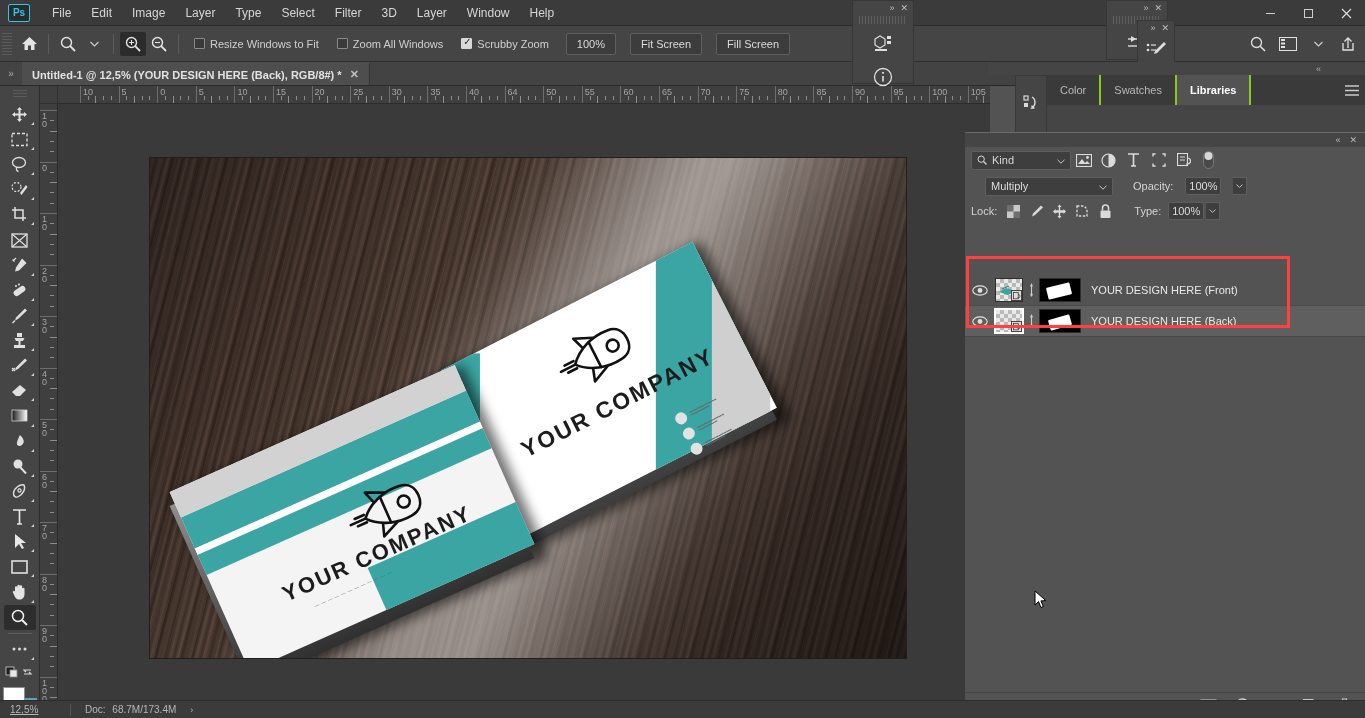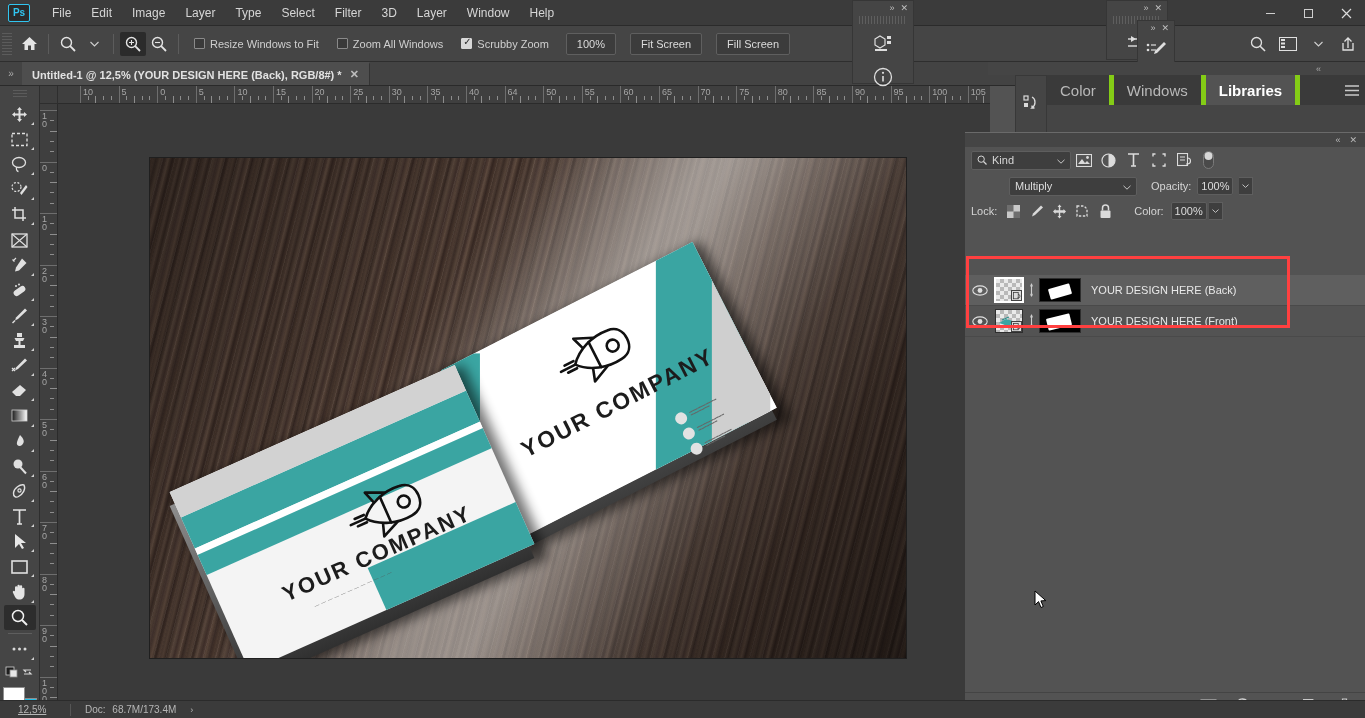--- a/index.html
+++ b/index.html
@@ -162,43 +162,43 @@
   }
   .dock-top {
     position:absolute; left:1047px; top:75px; width:318px; height:60px; background:#454545;
   }
   .dock-collapse-bar {
     position:absolute; left:988px; top:62px; width:377px; height:13px; background:#454545;
     display:flex; align-items:center; justify-content:flex-start; padding-left:6px; color:#a8a8a8; font-size:9px;
   }
   .tabrow { display:flex; height:30px; align-items:stretch; background:#3a3a3a; }
   .ptab {
-    padding:0 13px; display:flex; align-items:center; font-size:15px; color:#b8b8b8;
-    background:#3a3a3a; border-right:5px solid #84cc16;
+    padding:0 13px; display:flex; align-items:center; font-size:11px; color:#b8b8b8;
+    background:#3a3a3a; border-right:2px solid #84cc16;
   }
   .ptab.active { background:#535353; color:#ffffff; font-weight:bold; }
   .pmenu { margin-left:auto; width:26px; display:flex; align-items:center; justify-content:center; color:#c9c9c9; font-size:13px;}
 
   
   .layers-panel {
     position:absolute; left:965px; top:132px; width:400px; height:586px;
     background:#535353; border-top:1px solid #6a6a6a;
   }
   .lp-titlebar { height:14px; display:flex; align-items:center; justify-content:flex-end; gap:9px;
                  padding-right:8px; background:#454545; color:#b9b9b9; font-size:9px; }
   .lp-tabs { height:26px; display:flex; background:#3f3f3f; }
   .lp-tab { padding:0 14px; display:flex; align-items:center; font-size:11px; font-weight:bold;
             color:#e6e6e6; background:#535353; }
   .lp-filter { height:26px; display:flex; align-items:center; gap:0px; padding:0 6px; background:#535353; }
   .kind-select {
     width:100px; height:19px; background:#3e3e3e; border:1px solid #5e5e5e; border-radius:2px;
     display:flex; align-items:center; gap:5px; padding:0 5px; font-size:11px; color:#d6d6d6;
   }
   .fil-icon { width:25px; height:20px; display:flex; align-items:center; justify-content:center; color:#d8d8d8; }
-  .lp-blend { height:26px; display:flex; align-items:center; padding:0 20px; gap:6px;margin-left:24px; }
+  .lp-blend { height:26px; display:flex; align-items:center; padding:0 20px; gap:12px; }
   .blend-select {
     width:128px; height:19px; background:#3e3e3e; border:1px solid #5e5e5e; border-radius:2px;
     display:flex; align-items:center; justify-content:space-between; padding:0 5px; font-size:11px; color:#dcdcdc;
   }
   .num-field {
     width:36px; height:18px; background:#3e3e3e; border:1px solid #5e5e5e; border-radius:2px;
     display:flex; align-items:center; justify-content:center; font-size:11px; color:#dcdcdc;
   }
   .spin { width:14px; height:18px; background:#3e3e3e; border:1px solid #5e5e5e; border-left:none;
           display:flex; align-items:center; justify-content:center; font-size:8px; color:#c6c6c6;}
@@ -241,21 +241,21 @@
     position:absolute; left:0; bottom:0; width:400px; height:26px; background:#535353;
     border-top:1px solid #444; display:flex; align-items:center; justify-content:flex-end; gap:16px; padding-right:12px;
   }
   .foot-ico { width:18px; height:18px; display:flex; align-items:center; justify-content:center; color:#cfcfcf; }
 
   
   .statusbar {
     position:absolute; left:0; bottom:0; width:1365px; height:18px; background:#3b3b3b;
     display:flex; align-items:center; font-size:10px; color:#b6b6b6; border-top:1px solid #2b2b2b;
   }
-  .sb-zoom { width:70px; padding-left:18px;text-decoration:underline; }
+  .sb-zoom { width:70px; padding-left:10px;text-decoration:underline; }
   .sb-sep { width:1px; height:12px; background:#565656; }
   .sb-doc { padding-left:14px; }
   .sb-arrow { padding-left:14px; font-size:9px; }
 
   .cursor-arrow { position:absolute; left:1034px; top:590px; z-index:30; }
 </style>
 </head>
 <body>
 
 <div id="app">
@@ -912,21 +912,21 @@
           <rect x="3" y="2" width="4" height="4" fill="none" stroke="#dadada" stroke-width="1.2"></rect>
           <rect x="3" y="9" width="4" height="4" fill="#dadada"></rect>
           <path d="M11 3 C15 5 15 11 11 14 L13.5 14 M11 14 L11 11.5" fill="none" stroke="#dadada" stroke-width="1.3"></path>
         </svg>
     </div>
   </div>
 
   <div class="dock-top">
     <div class="tabrow">
       <div class="ptab">Color</div>
-      <div class="ptab">Windows</div>
+      <div class="ptab">Swatches</div>
       <div class="ptab active">Libraries</div>
       <div class="pmenu">
         <svg width="14" height="11" viewBox="0 0 14 11">
             <path d="M0 1 H14 M0 5.5 H14 M0 10 H14" stroke="#c9c9c9" stroke-width="1.3"></path>
           </svg>
       </div>
     </div>
   </div>
 
   <div class="layers-panel">
@@ -1029,58 +1029,30 @@
         <svg width="15" height="14" viewBox="0 0 15 14">
             <path d="M2 2 H9 L12 5 V12 H2 Z" fill="none" stroke="#dadada" stroke-width="1.3" stroke-dasharray="2.4 1.6"></path>
           </svg>
       </span>
       <span class="lock-icon">
         <svg width="13" height="15" viewBox="0 0 13 15">
             <path d="M3.5 6.5 V4 a3 3 0 0 1 6 0 V6.5" fill="none" stroke="#dadada" stroke-width="1.5"></path>
             <rect x="1.5" y="6.5" width="10" height="7.5" rx="1" fill="#dadada"></rect>
           </svg>
       </span>
-      <span style="margin-left:16px;margin-right:5px;">Color:</span>
+      <span style="margin-left:16px;margin-right:5px;">Type:</span>
       <span class="num-field">100%</span>
       <span class="spin">
         <svg width="7" height="4" viewBox="0 0 7 4">
             <path d="M0.5 0.6 L3.5 3.4 L6.5 0.6" fill="none" stroke="#c0c0c0" stroke-width="1"></path>
           </svg>
       </span>
     </div>
 
     <div class="layer-list">
-
-      <div class="layer-row selected">
-        <div class="eye">
-          <svg width="16" height="11" viewBox="0 0 16 11">
-              <ellipse cx="8" cy="5.5" rx="7.2" ry="4.6" fill="none" stroke="#e0e0e0" stroke-width="1.1"></ellipse>
-              <circle cx="8" cy="5.5" r="2.4" fill="#e0e0e0"></circle>
-            </svg>
-        </div>
-        <div class="thumb-wrap">
-          <div class="lthumb sel-outline">
-            <span class="so-badge">
-              <svg width="8" height="8" viewBox="0 0 10 10">
-                  <rect x="0.5" y="0.5" width="6" height="8" fill="none" stroke="#333" stroke-width="0.9"></rect>
-                  <path d="M6.5 3 a2.2 2.2 0 0 1 0 4.4 H5.5" fill="none" stroke="#333" stroke-width="0.9"></path>
-                </svg>
-            </span>
-          </div>
-          <span class="link-ico">
-            <svg width="9" height="14" viewBox="0 0 9 14">
-                <path d="M4.5 4 a2.2 2.2 0 0 0 0 -3 a2.2 2.2 0 0 0 0 3z M4.5 10 a2.2 2.2 0 0 1 0 3 a2.2 2.2 0 0 1 0 -3z M4.5 3 V11" fill="none" stroke="#cfcfcf" stroke-width="1.1"></path>
-              </svg>
-          </span>
-          <div class="maskthumb">
-            <span class="mask-card" style="left:9px; top:7px; width:22px; height:11px; transform:rotate(-16deg); border-radius:1px;"></span>
-          </div>
-        </div>
-        <div class="layer-name">YOUR DESIGN HERE (Back)</div>
-      </div>
 
       <div class="layer-row">
         <div class="eye">
           <svg width="16" height="11" viewBox="0 0 16 11">
               <ellipse cx="8" cy="5.5" rx="7.2" ry="4.6" fill="none" stroke="#e0e0e0" stroke-width="1.1"></ellipse>
               <circle cx="8" cy="5.5" r="2.4" fill="#e0e0e0"></circle>
             </svg>
         </div>
         <div class="thumb-wrap">
           <div class="lthumb">
@@ -1100,20 +1072,48 @@
                 <path d="M4.5 4 a2.2 2.2 0 0 0 0 -3 a2.2 2.2 0 0 0 0 3z M4.5 10 a2.2 2.2 0 0 1 0 3 a2.2 2.2 0 0 1 0 -3z M4.5 3 V11" fill="none" stroke="#cfcfcf" stroke-width="1.1"></path>
               </svg>
           </span>
           <div class="maskthumb">
             <span class="mask-card" style="left:7px; top:6px; width:24px; height:12px; transform:rotate(-14deg); border-radius:1px;"></span>
           </div>
         </div>
         <div class="layer-name">YOUR DESIGN HERE (Front)</div>
       </div>
 
+      <div class="layer-row selected">
+        <div class="eye">
+          <svg width="16" height="11" viewBox="0 0 16 11">
+              <ellipse cx="8" cy="5.5" rx="7.2" ry="4.6" fill="none" stroke="#e0e0e0" stroke-width="1.1"></ellipse>
+              <circle cx="8" cy="5.5" r="2.4" fill="#e0e0e0"></circle>
+            </svg>
+        </div>
+        <div class="thumb-wrap">
+          <div class="lthumb sel-outline">
+            <span class="so-badge">
+              <svg width="8" height="8" viewBox="0 0 10 10">
+                  <rect x="0.5" y="0.5" width="6" height="8" fill="none" stroke="#333" stroke-width="0.9"></rect>
+                  <path d="M6.5 3 a2.2 2.2 0 0 1 0 4.4 H5.5" fill="none" stroke="#333" stroke-width="0.9"></path>
+                </svg>
+            </span>
+          </div>
+          <span class="link-ico">
+            <svg width="9" height="14" viewBox="0 0 9 14">
+                <path d="M4.5 4 a2.2 2.2 0 0 0 0 -3 a2.2 2.2 0 0 0 0 3z M4.5 10 a2.2 2.2 0 0 1 0 3 a2.2 2.2 0 0 1 0 -3z M4.5 3 V11" fill="none" stroke="#cfcfcf" stroke-width="1.1"></path>
+              </svg>
+          </span>
+          <div class="maskthumb">
+            <span class="mask-card" style="left:9px; top:7px; width:22px; height:11px; transform:rotate(-16deg); border-radius:1px;"></span>
+          </div>
+        </div>
+        <div class="layer-name">YOUR DESIGN HERE (Back)</div>
+      </div>
+
 
     </div>
 
     <div class="lp-footer">
       <span class="foot-ico">
         <svg width="17" height="10" viewBox="0 0 17 10">
             <path d="M7 5 H10 M6 1.5 H4 a3.5 3.5 0 0 0 0 7 H6 M11 1.5 H13 a3.5 3.5 0 0 1 0 7 H11" fill="none" stroke="#b9b9b9" stroke-width="1.3"></path>
           </svg>
       </span>
       <span class="foot-ico" style="font-style:italic;font-size:13px;color:#d2d2d2;font-family:'Liberation Serif',serif;">

